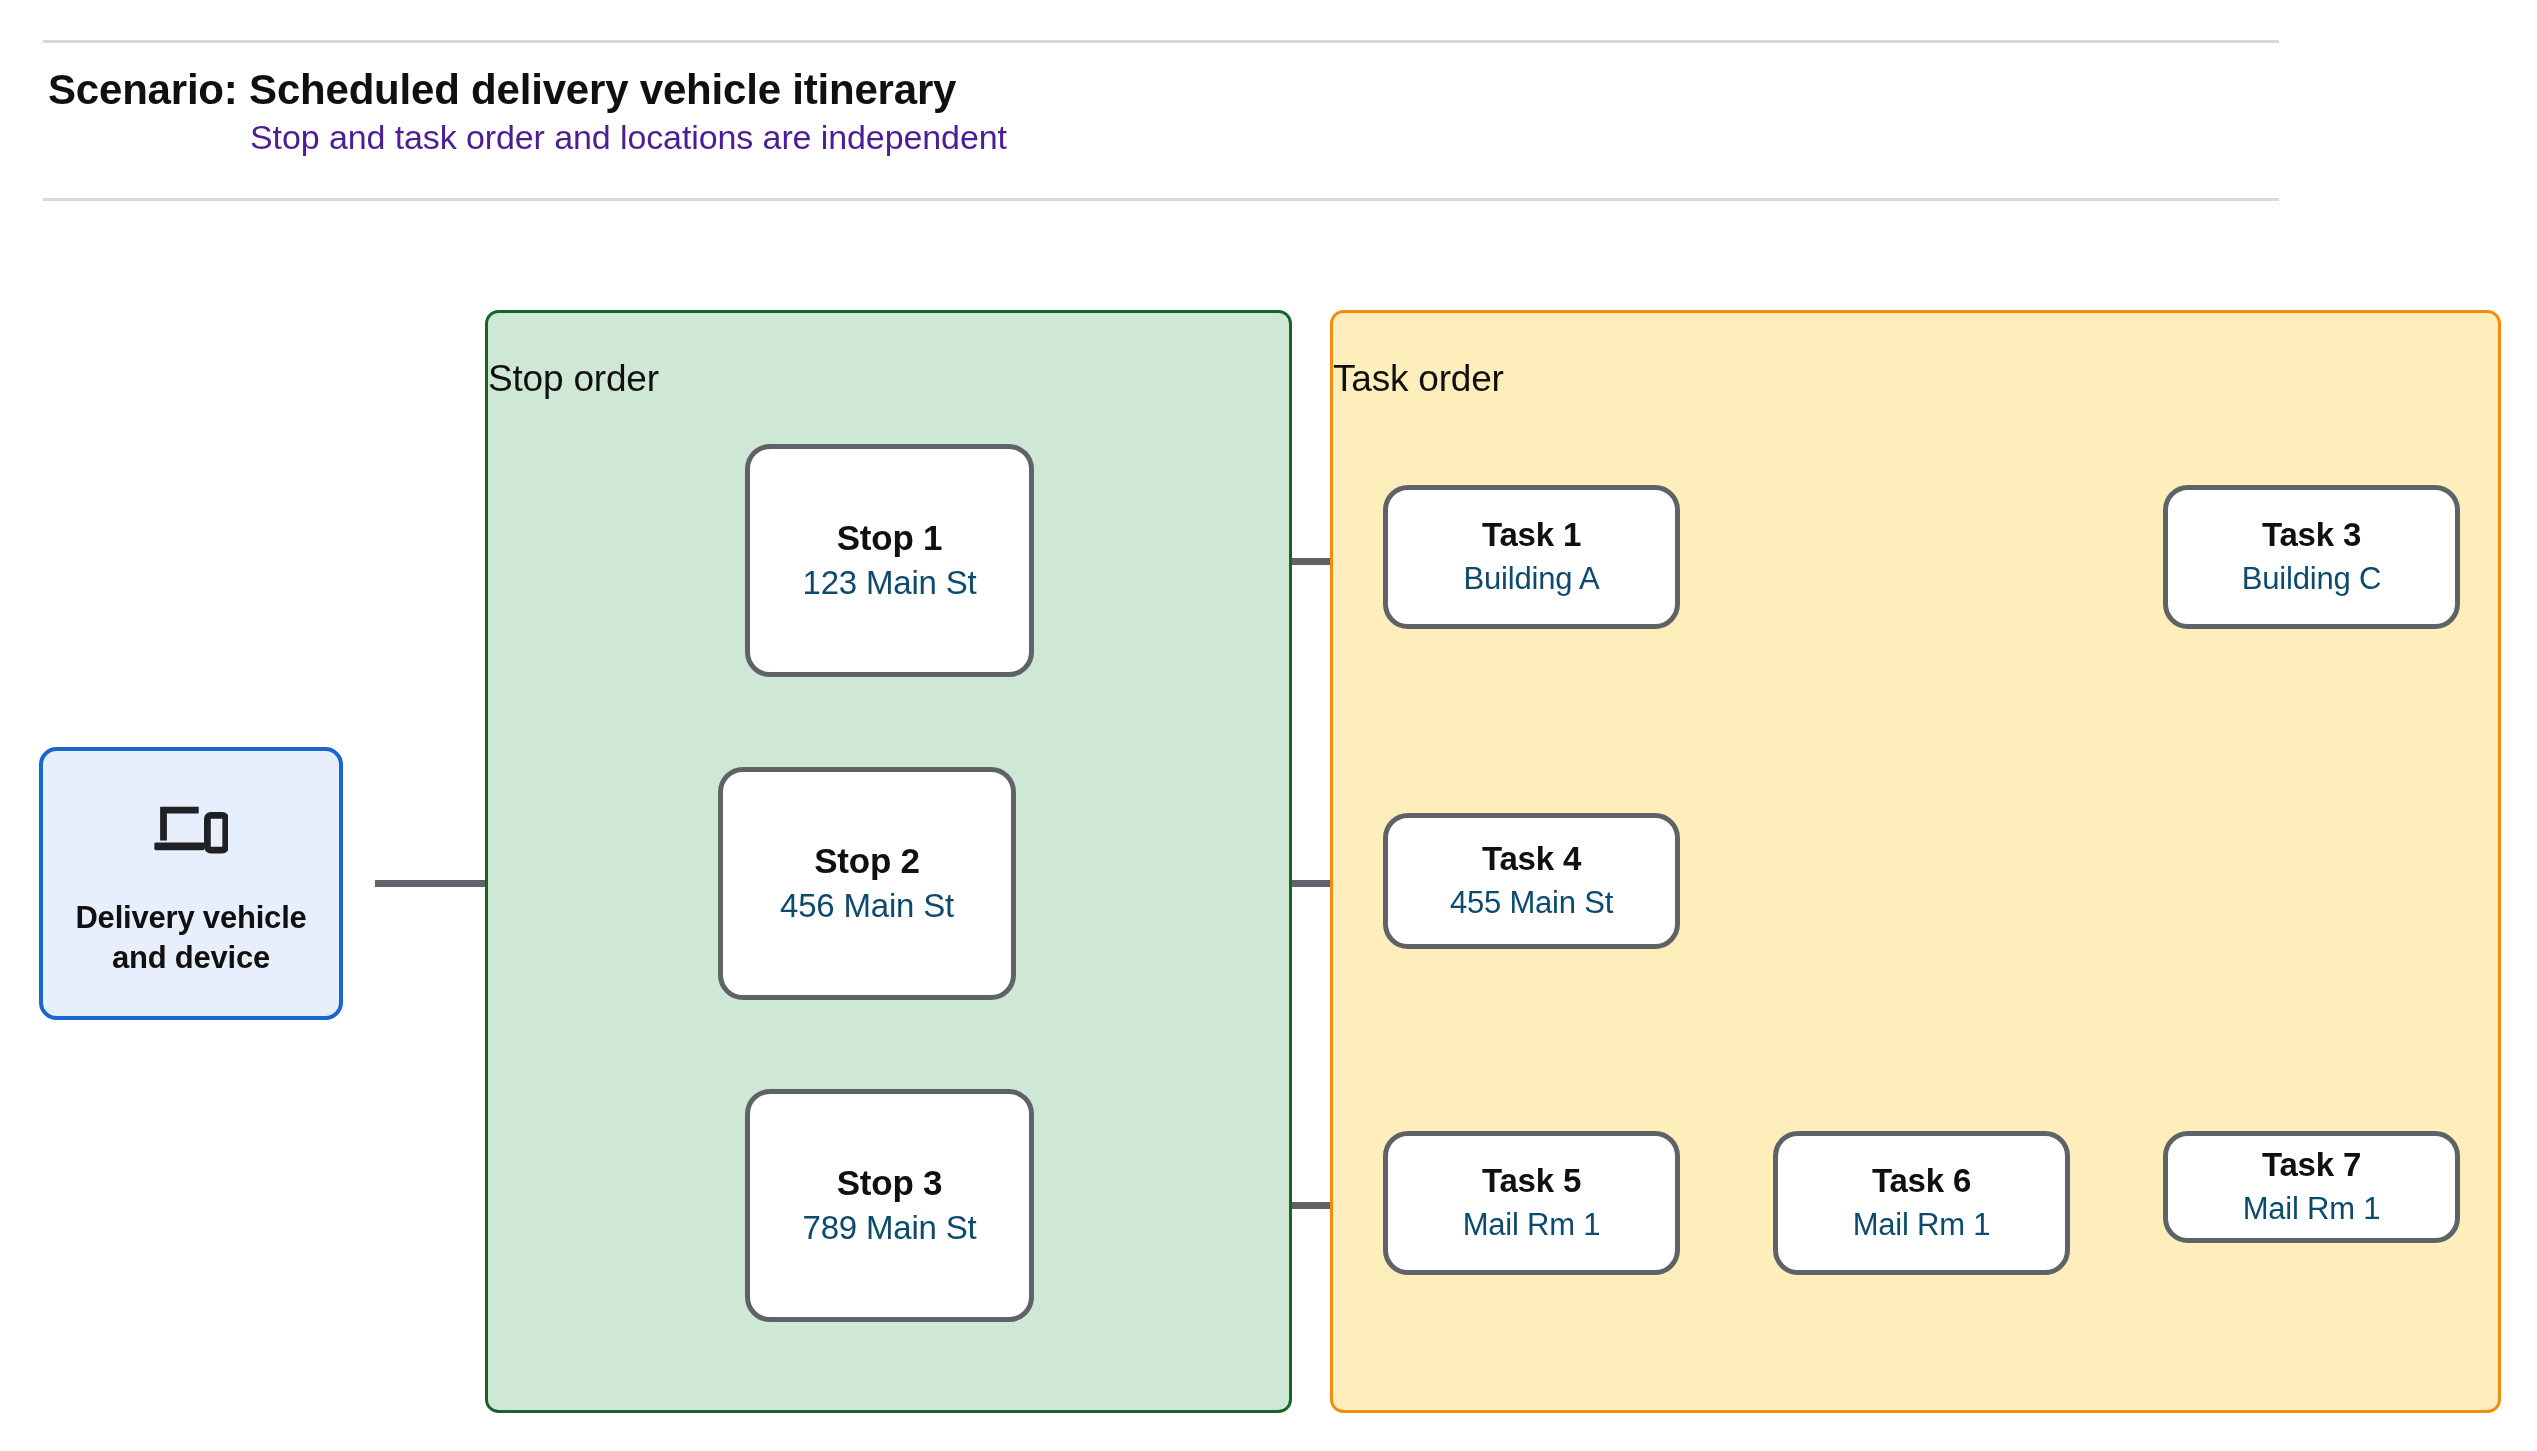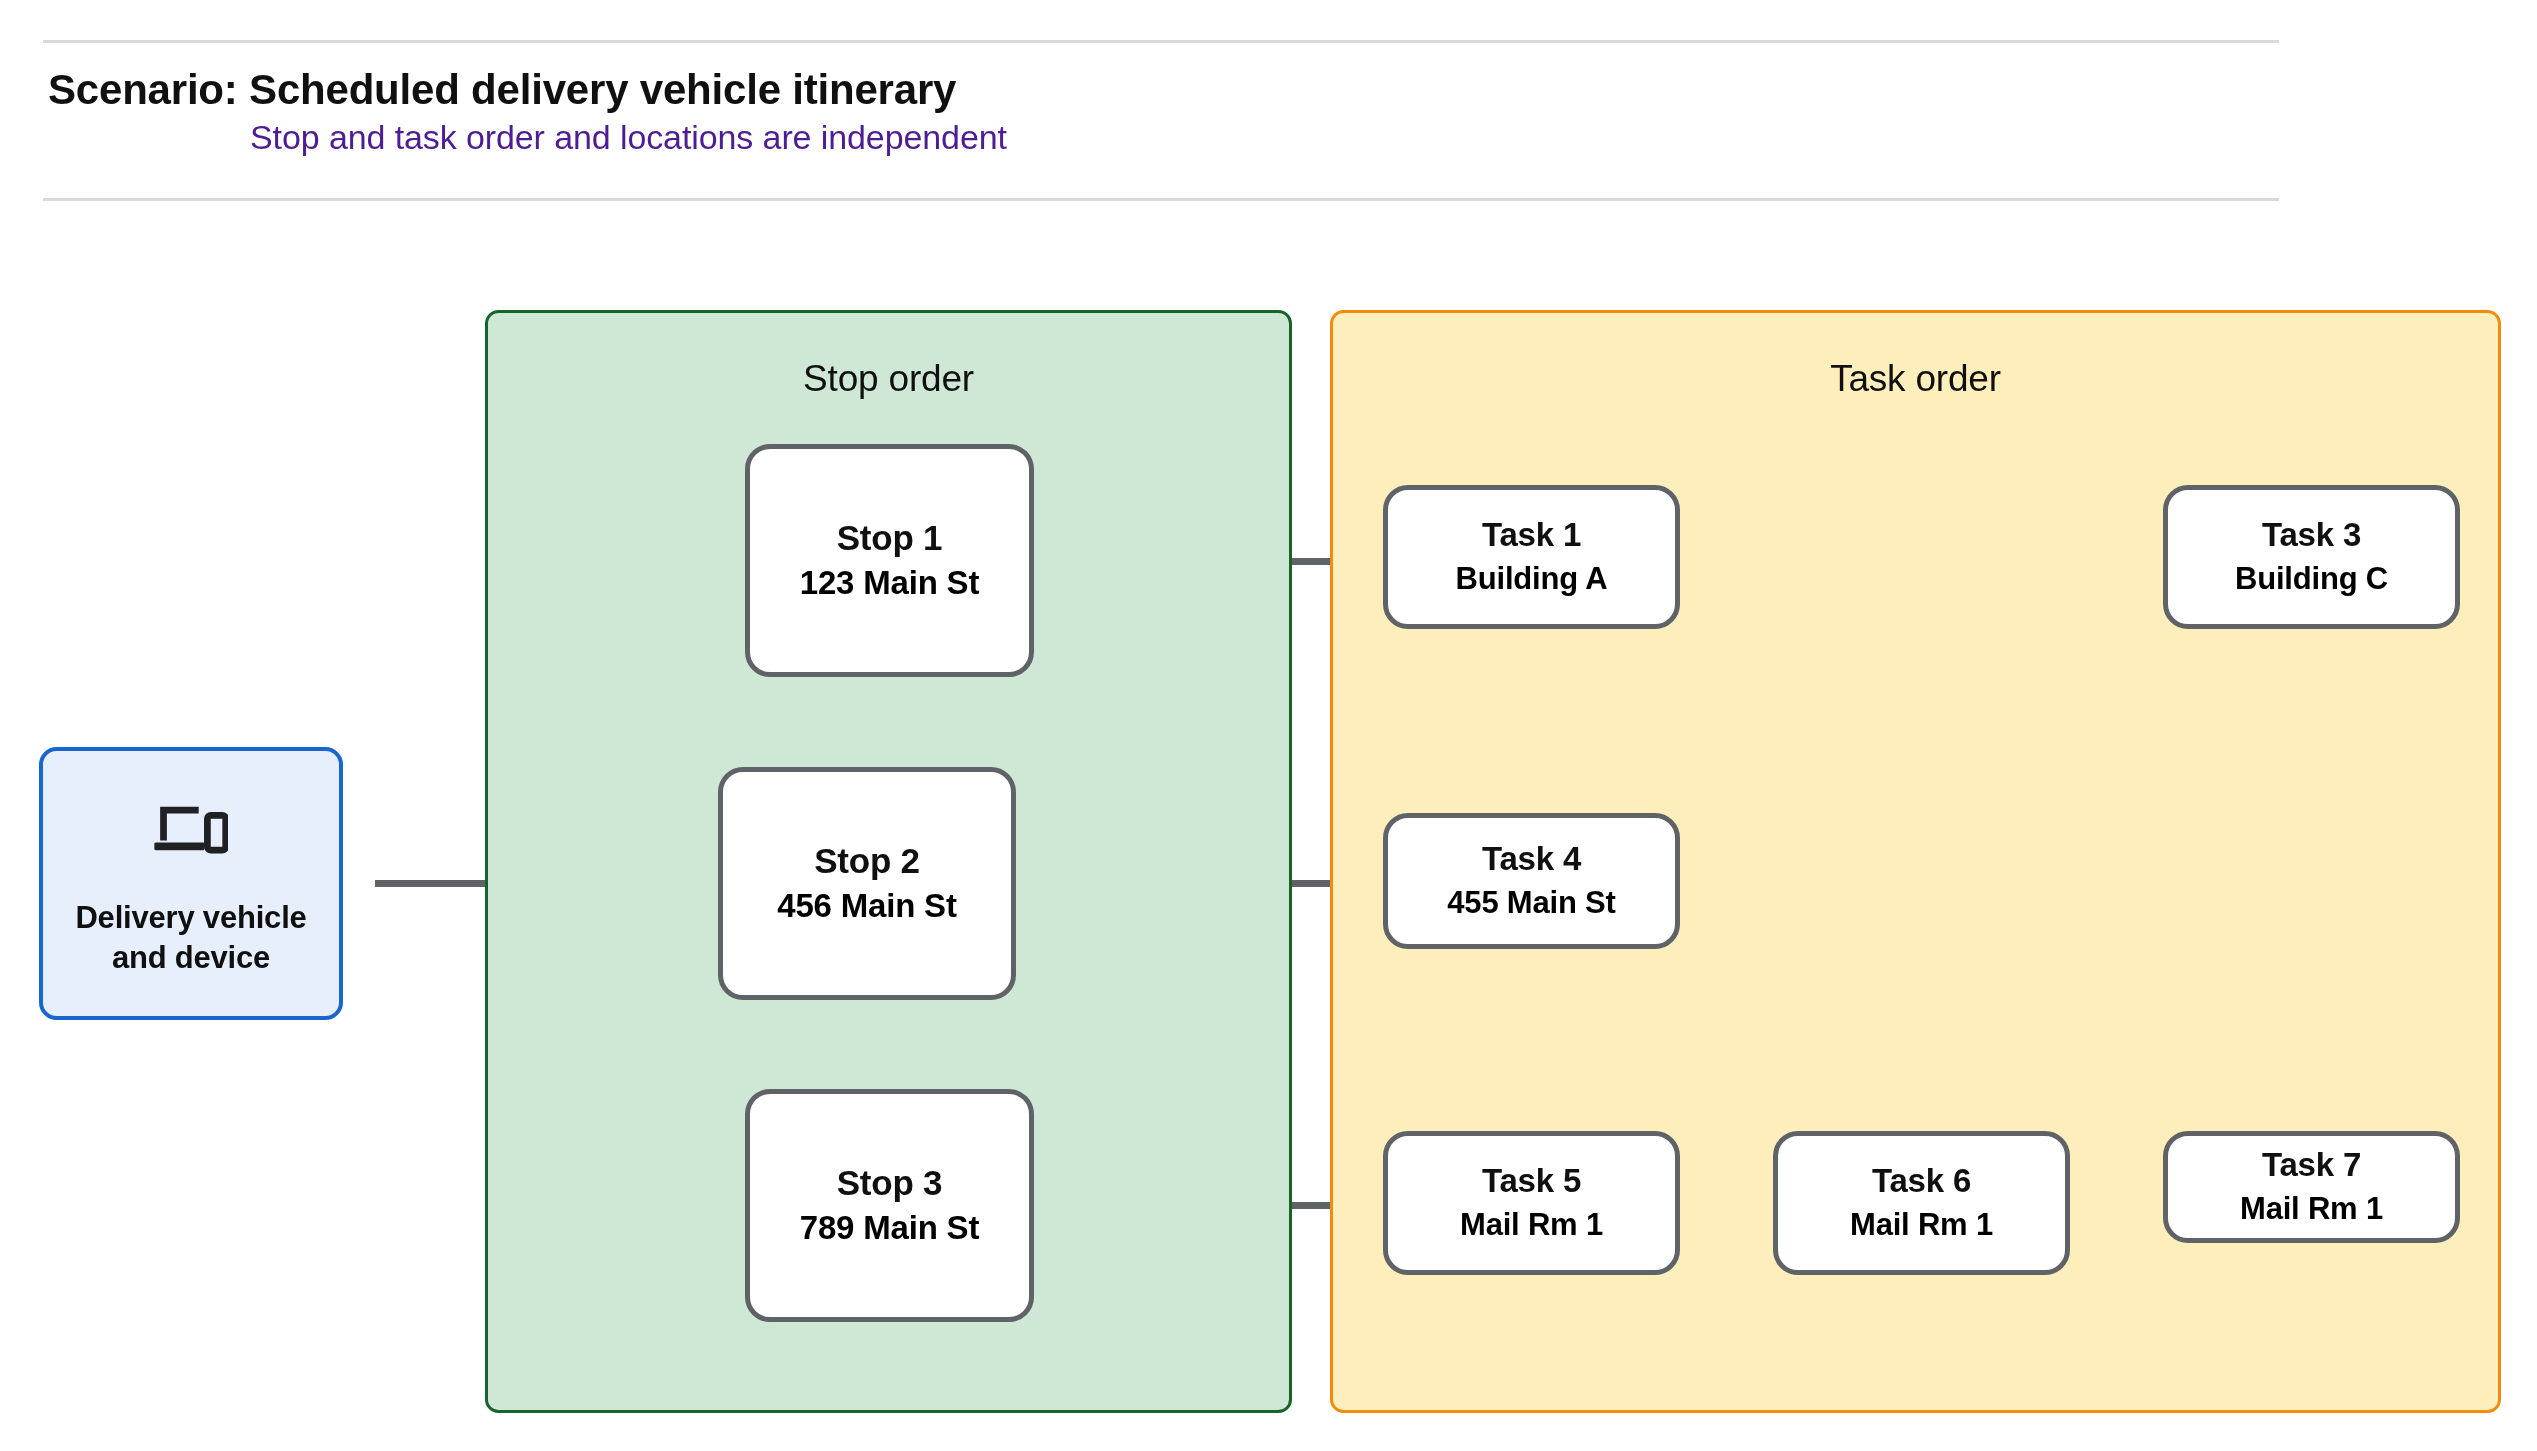--- a/index.html
+++ b/index.html
@@ -67,21 +67,21 @@
     left: 1330px; top: 310px;
     width: 1171px; height: 1103px;
     background: #fdeebc;
     border: 3.9px solid #f28c0f;
   }
   .panel-title {
     position: absolute;
     top: 45px;
     left: 0;
     width: 100%;
-    text-align: center;
+    text-align: left;
     font-size: 37px;
     font-weight: 400;
     color: #101010;
     letter-spacing: -0.2px;
   }
 
   
   .edge {
     position: absolute;
     background: #5f6368;
@@ -105,22 +105,22 @@
   }
   .node .n-title {
     font-size: 33px;
     font-weight: 700;
     color: #101010;
     line-height: 1.12;
     letter-spacing: -0.2px;
   }
   .node .n-sub {
     font-size: 31px;
-    font-weight: 700;
-    color: #000000;
+    font-weight: 400;
+    color: #0c4a6e;
     line-height: 1.2;
     letter-spacing: -0.2px;
     margin-top: 6px;
   }
   .stop-node .n-title { font-size: 35px; }
   .stop-node .n-sub   { font-size: 33px; }
 
   
   .vehicle {
     position: absolute;

